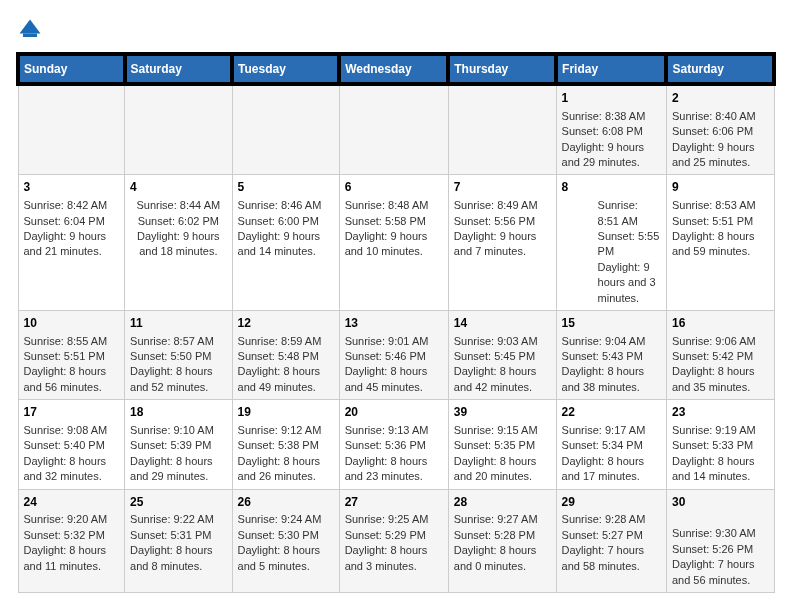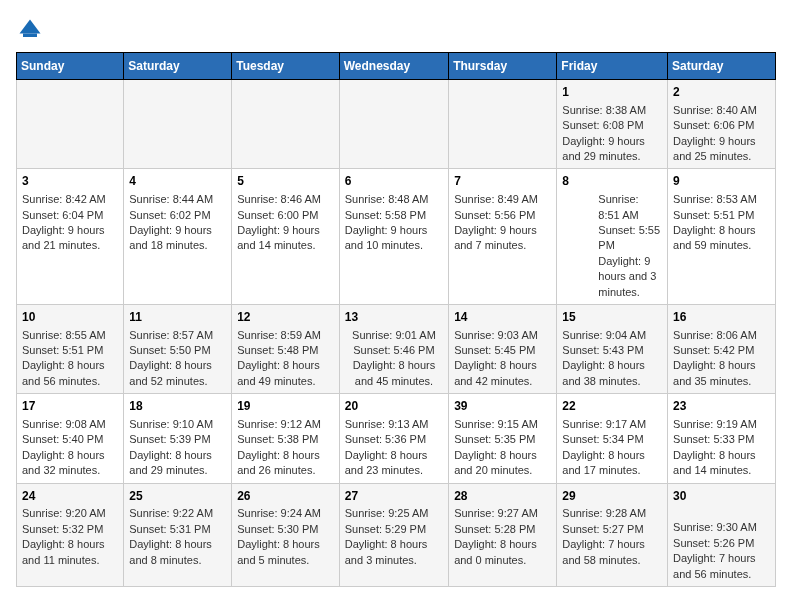--- a/index.html
+++ b/index.html
@@ -48,21 +48,21 @@
       width: 100%;
       border-collapse: collapse;
       font-size: 11px;
     }
     .calendar thead tr th {
       background: #2a6db5;
       color: #fff;
       padding: 6px 4px;
       text-align: left;
       font-size: 12px;
-      border: 1px solid #000000;
+      border: 4px solid #000000;
     }
     .calendar tbody tr td {
       vertical-align: top;
       padding: 4px 5px;
       border: 1px solid #ccc;
       width: 113px;
       min-height: 80px;
       height: 80px;
       line-height: 1.4;
     }
@@ -140,21 +140,21 @@
       </tr>
       <tr>
         <td>
           <span class="day-number">3</span>
           <div class="day-info" style="white-space: pre-line;">Sunrise: 8:42 AM
 Sunset: 6:04 PM
 Daylight: 9 hours and 21 minutes.</div>
         </td>
         <td>
           <span class="day-number">4</span>
-          <div class="day-info" style="white-space: pre-line;">Sunrise: 8:44 AM
+          <div class="day-info" style="white-space: pre-line; text-align: center;">Sunrise: 8:44 AM
 Sunset: 6:02 PM
 Daylight: 9 hours and 18 minutes.</div>
         </td>
         <td>
           <span class="day-number">5</span>
           <div class="day-info" style="white-space: pre-line;">Sunrise: 8:46 AM
 Sunset: 6:00 PM
 Daylight: 9 hours and 14 minutes.</div>
         </td>
         <td>
@@ -196,39 +196,39 @@
 Daylight: 8 hours and 52 minutes.</div>
         </td>
         <td>
           <span class="day-number">12</span>
           <div class="day-info" style="white-space: pre-line;">Sunrise: 8:59 AM
 Sunset: 5:48 PM
 Daylight: 8 hours and 49 minutes.</div>
         </td>
         <td>
           <span class="day-number">13</span>
-          <div class="day-info" style="white-space: pre-line; text-align: center;">Sunrise: 9:01 AM
+          <div class="day-info" style="white-space: pre-line;">Sunrise: 9:01 AM
 Sunset: 5:46 PM
 Daylight: 8 hours and 45 minutes.</div>
         </td>
         <td>
           <span class="day-number">14</span>
           <div class="day-info" style="white-space: pre-line;">Sunrise: 9:03 AM
 Sunset: 5:45 PM
 Daylight: 8 hours and 42 minutes.</div>
         </td>
         <td>
           <span class="day-number">15</span>
           <div class="day-info" style="white-space: pre-line;">Sunrise: 9:04 AM
 Sunset: 5:43 PM
 Daylight: 8 hours and 38 minutes.</div>
         </td>
         <td>
           <span class="day-number">16</span>
-          <div class="day-info" style="white-space: pre-line;">Sunrise: 8:06 AM
+          <div class="day-info" style="white-space: pre-line;">Sunrise: 9:06 AM
 Sunset: 5:42 PM
 Daylight: 8 hours and 35 minutes.</div>
         </td>
       </tr>
       <tr>
         <td>
           <span class="day-number">17</span>
           <div class="day-info" style="white-space: pre-line;">Sunrise: 9:08 AM
 Sunset: 5:40 PM
 Daylight: 8 hours and 32 minutes.</div>

